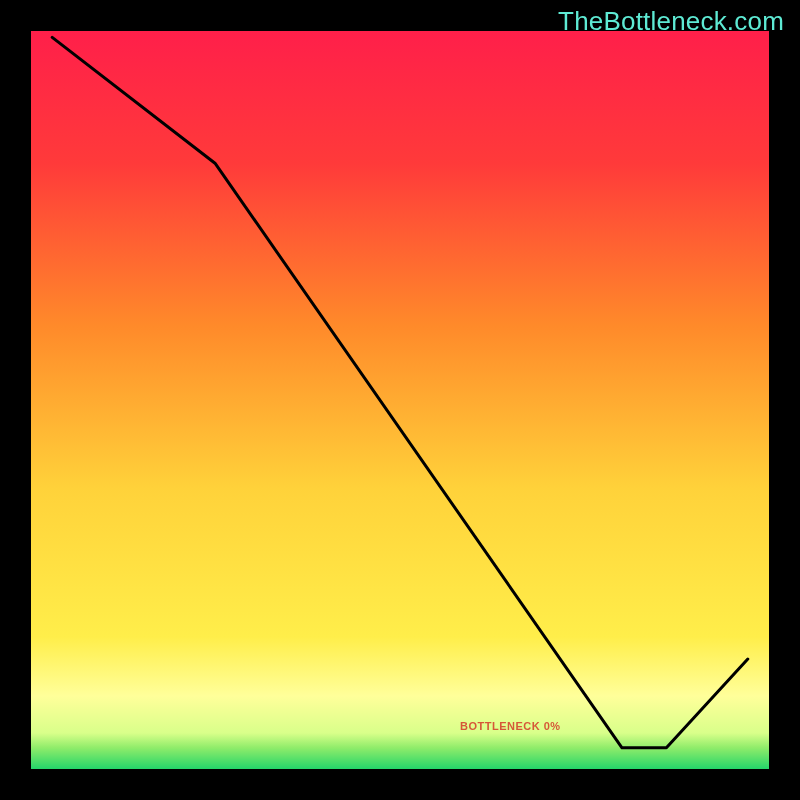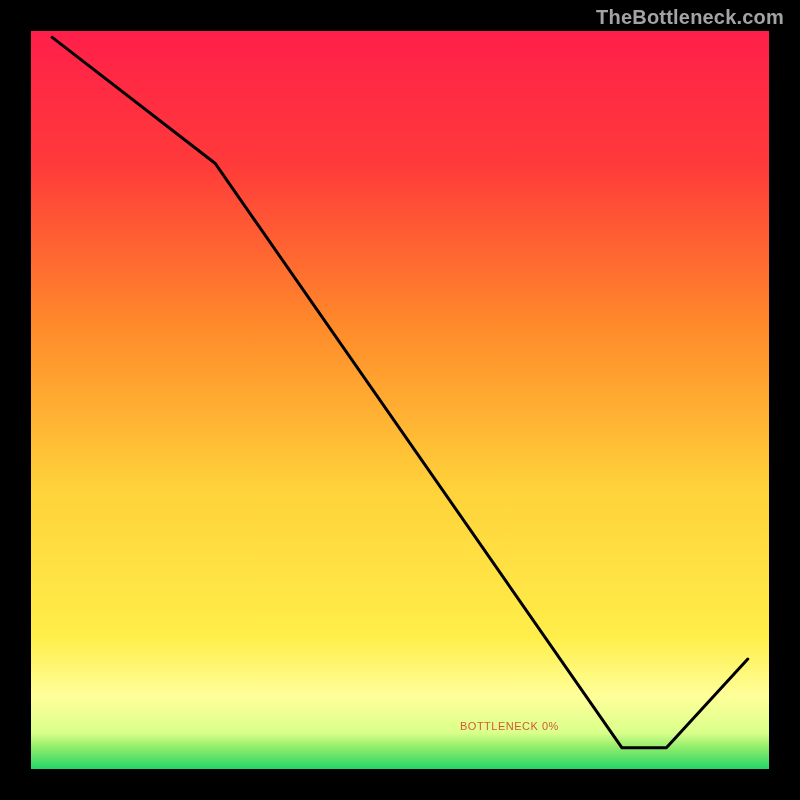--- a/index.html
+++ b/index.html
@@ -14,23 +14,23 @@
   .frame {
     position: relative;
     width: 800px;
     height: 800px;
     background: #000;
   }
   .watermark {
     position: absolute;
     top: 6px;
     right: 16px;
-    color: #a3a3a3;
-    font-size: 20px;
-    font-weight: 700;
+    color: #5eead4;
+    font-size: 26px;
+    font-weight: 400;
     letter-spacing: 0.2px;
   }
   .plot-wrap {
     position: absolute;
     left: 30px;
     top: 30px;
     width: 740px;
     height: 740px;
     background: #000;
   }
@@ -39,21 +39,21 @@
     width: 740px;
     height: 740px;
   }
   .bottom-label {
     position: absolute;
     bottom: 68px;
     left: 50%;
     transform: translateX(60px);
     color: #d43a2a;
     font-size: 11px;
-    font-weight: 400;
+    font-weight: 700;
     letter-spacing: 0.5px;
     white-space: nowrap;
     opacity: 0.85;
   }
 </style>
 </head>
 <body>
 
 <div class="frame">
 

